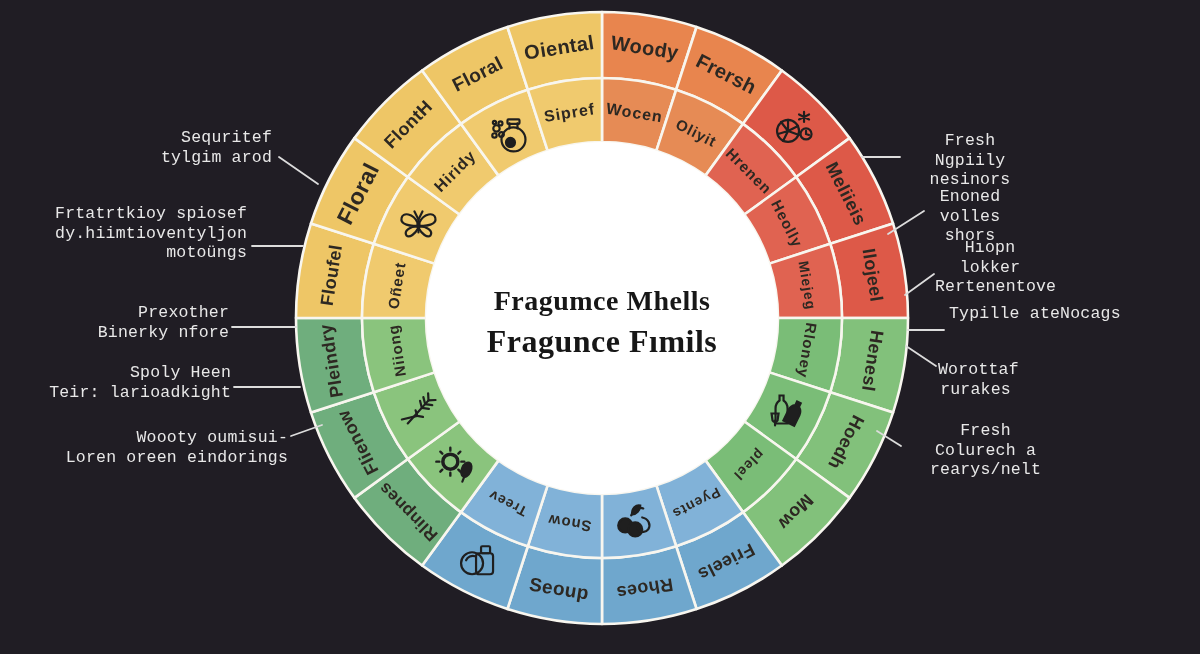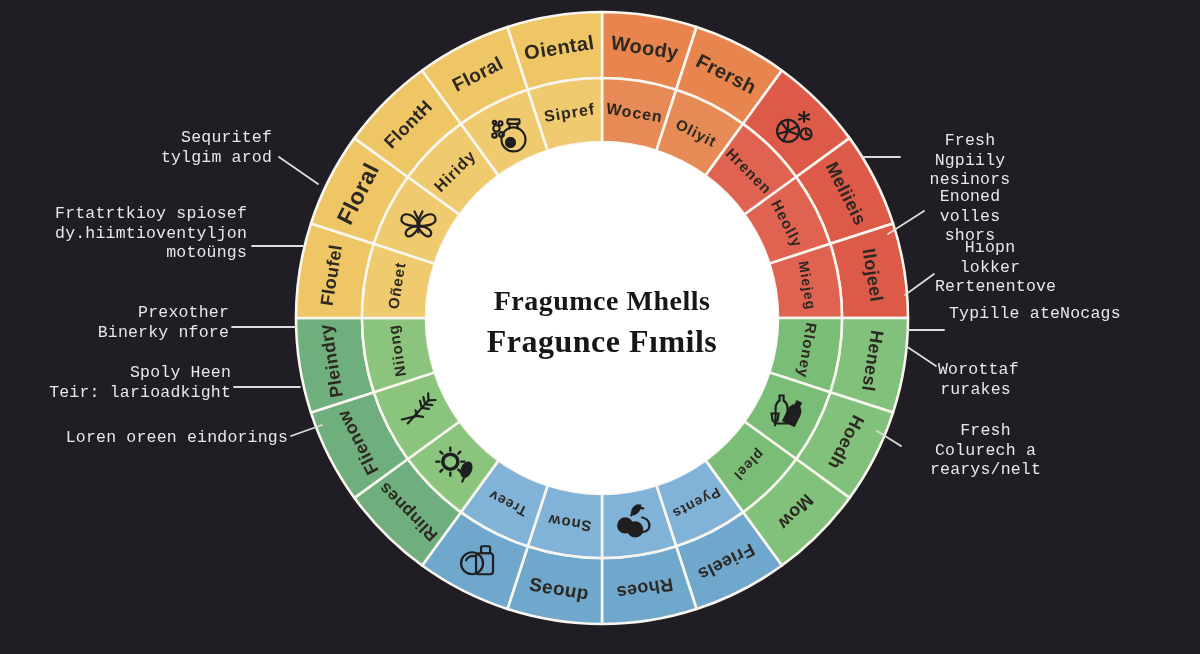--- a/index.html
+++ b/index.html
@@ -216,20 +216,21 @@
   </div>
   <div class="callout cl cl3">
     <span>Prexother</span>
     <span>Binerky nfore</span>
   </div>
   <div class="callout cl cl4">
     <span>Spoly Heen</span>
     <span>Teir: larioadkight</span>
   </div>
   <div class="callout cl cl5">
+    <span>Woooty oumisui-</span>
     <span>Loren oreen eindorings</span>
   </div>
 
   <div class="callout cr cr1">
     <span>Fresh</span>
     <span>Ngpiily nesinors</span>
   </div>
   <div class="callout cr cr2">
     <span>Enoned</span>
     <span>volles shors</span>

